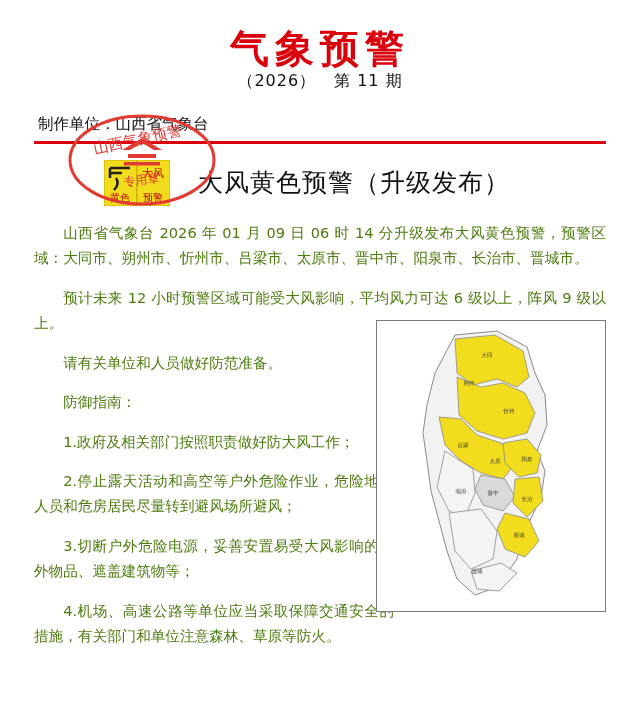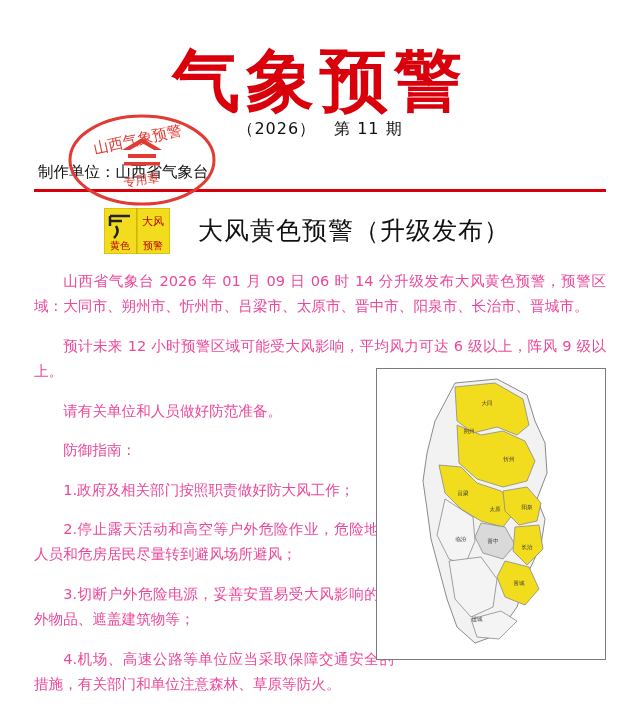--- a/index.html
+++ b/index.html
@@ -19,24 +19,24 @@
     width: 640px;
     height: 721px;
     box-sizing: border-box;
     padding: 0 34px;
   }
 
   
   .title {
     text-align: center;
     color: #d9000c;
-    font-size: 68px;
+    font-size: 39px;
     font-weight: bold;
     letter-spacing: 6px;
-    padding-top: 44px;
+    padding-top: 28px;
     line-height: 1.1;
     font-family: "DejaVu Sans", "Liberation Sans", sans-serif;
   }
   .issue-line {
     text-align: center;
     font-size: 16px;
     color: #101010;
     letter-spacing: 1px;
   }
   .issue-line .sp {
@@ -92,21 +92,21 @@
   }
 
   
   .body-wrap {
     margin-top: 12px;
     position: relative;
   }
   .para {
     font-size: 14.6px;
     line-height: 25px;
-    color: #ec4899;
+    color: #4d7c0f;
     text-align: justify;
     text-justify: inter-ideograph;
   }
   .indent { text-indent: 2em; }
 
   .map-box {
     position: absolute;
     right: 0;
     top: 100px;
     width: 228px;

